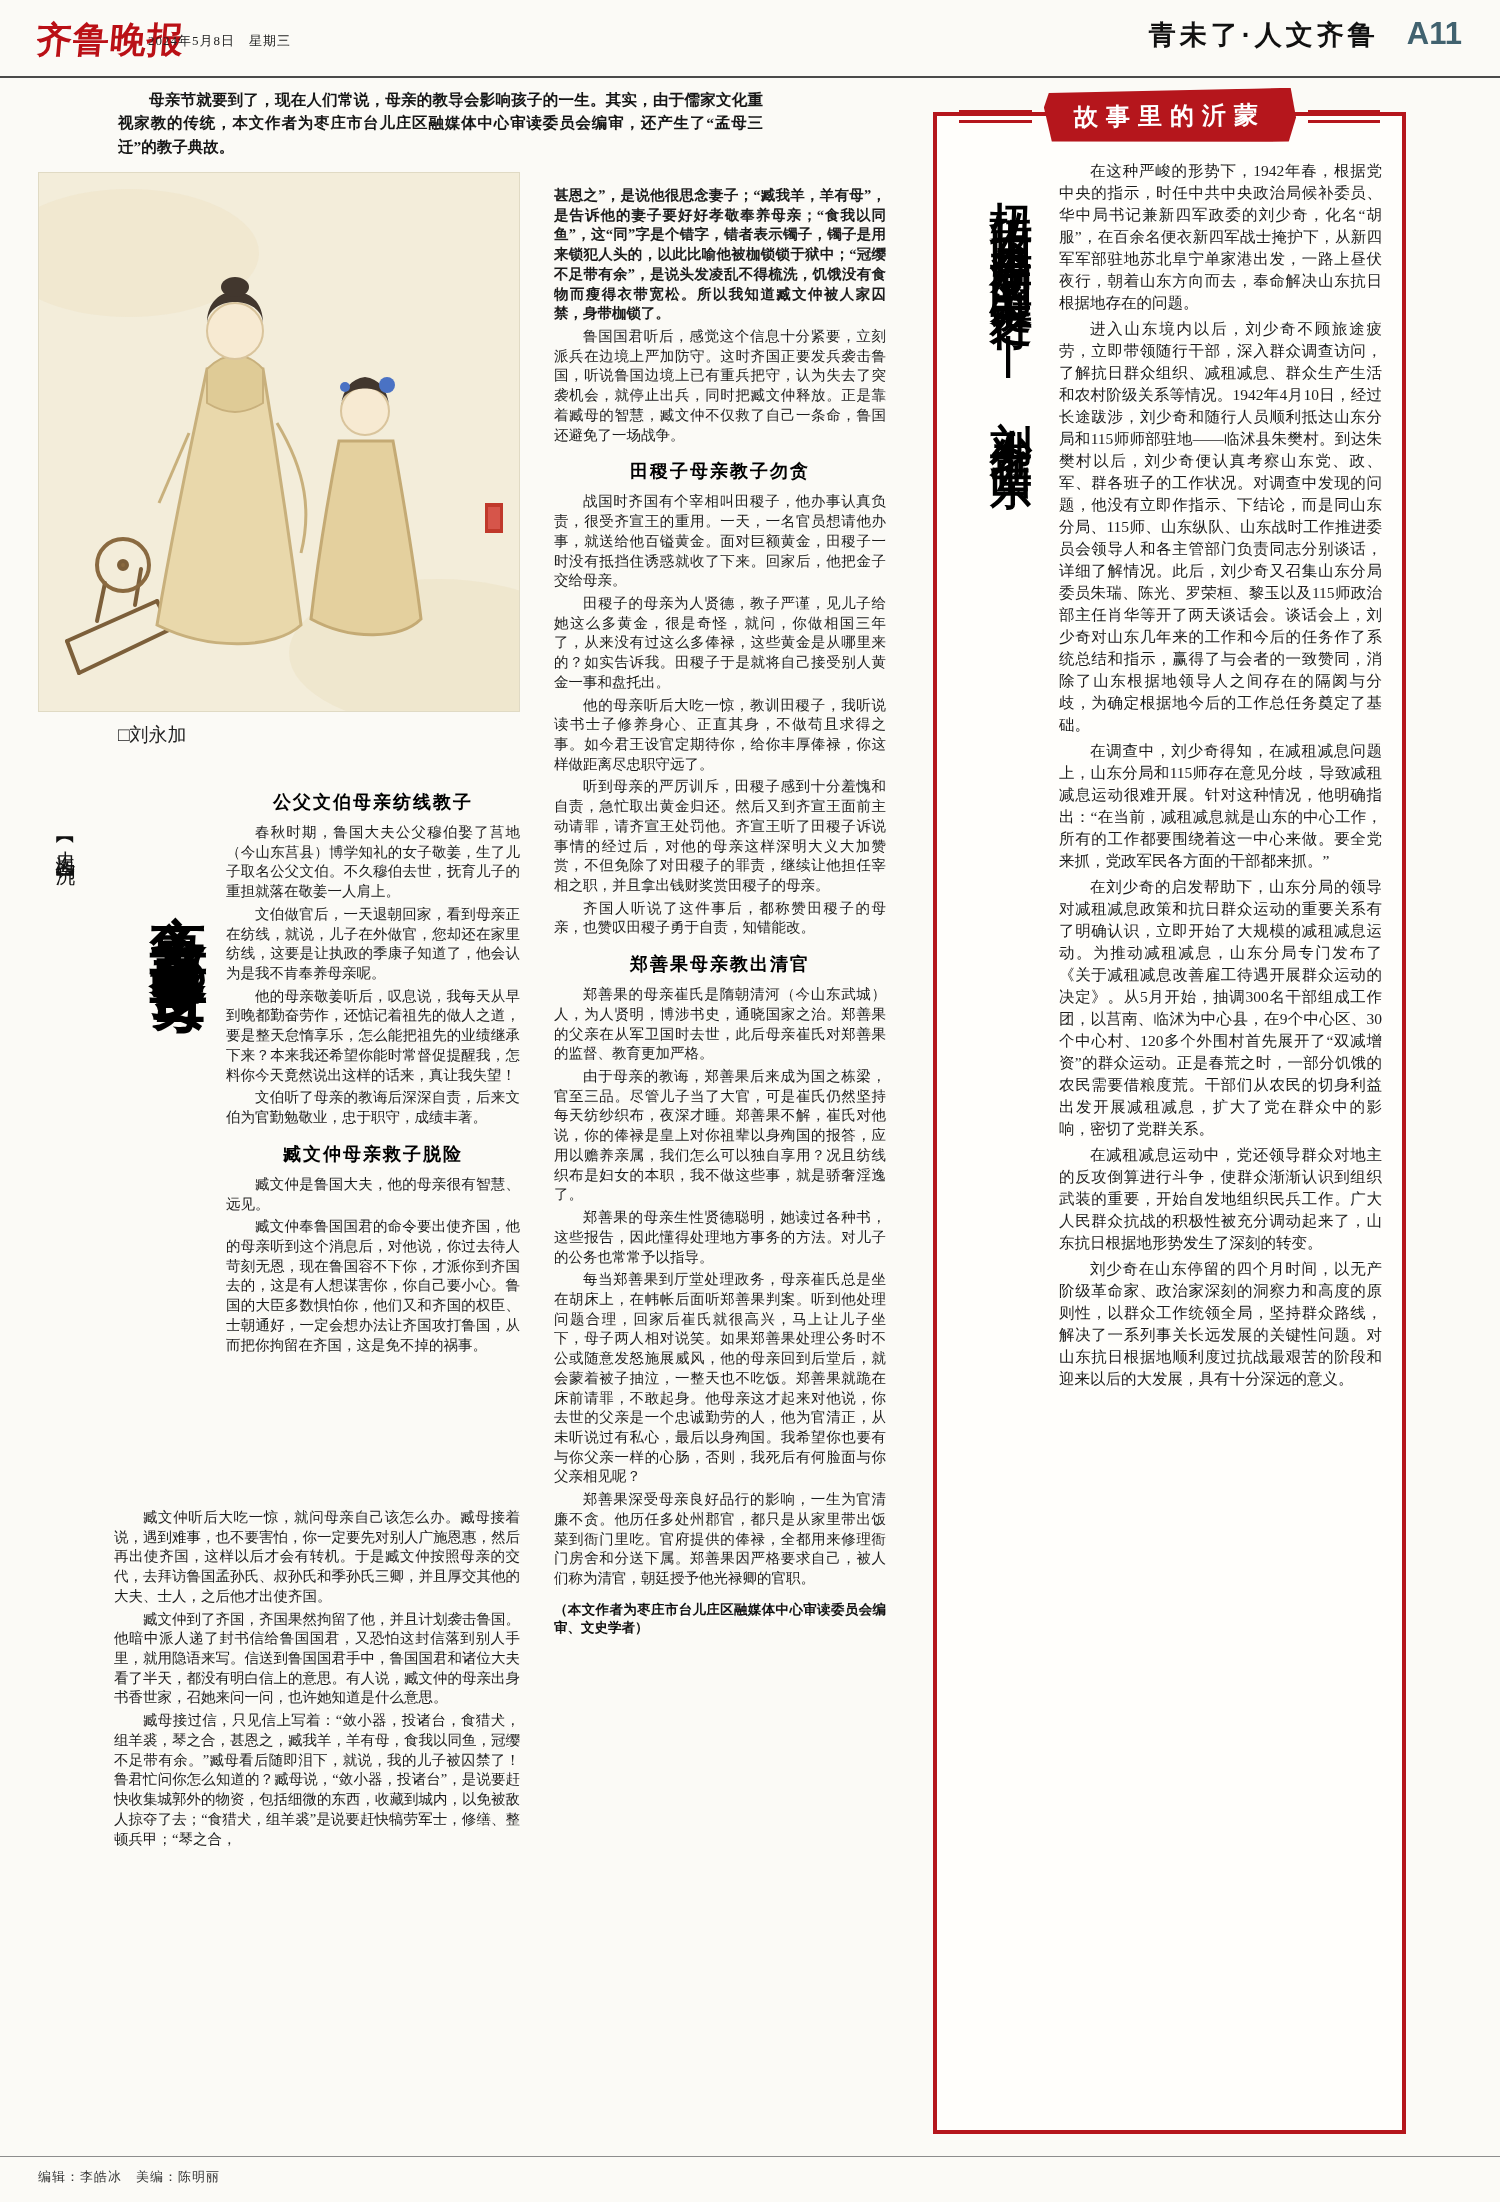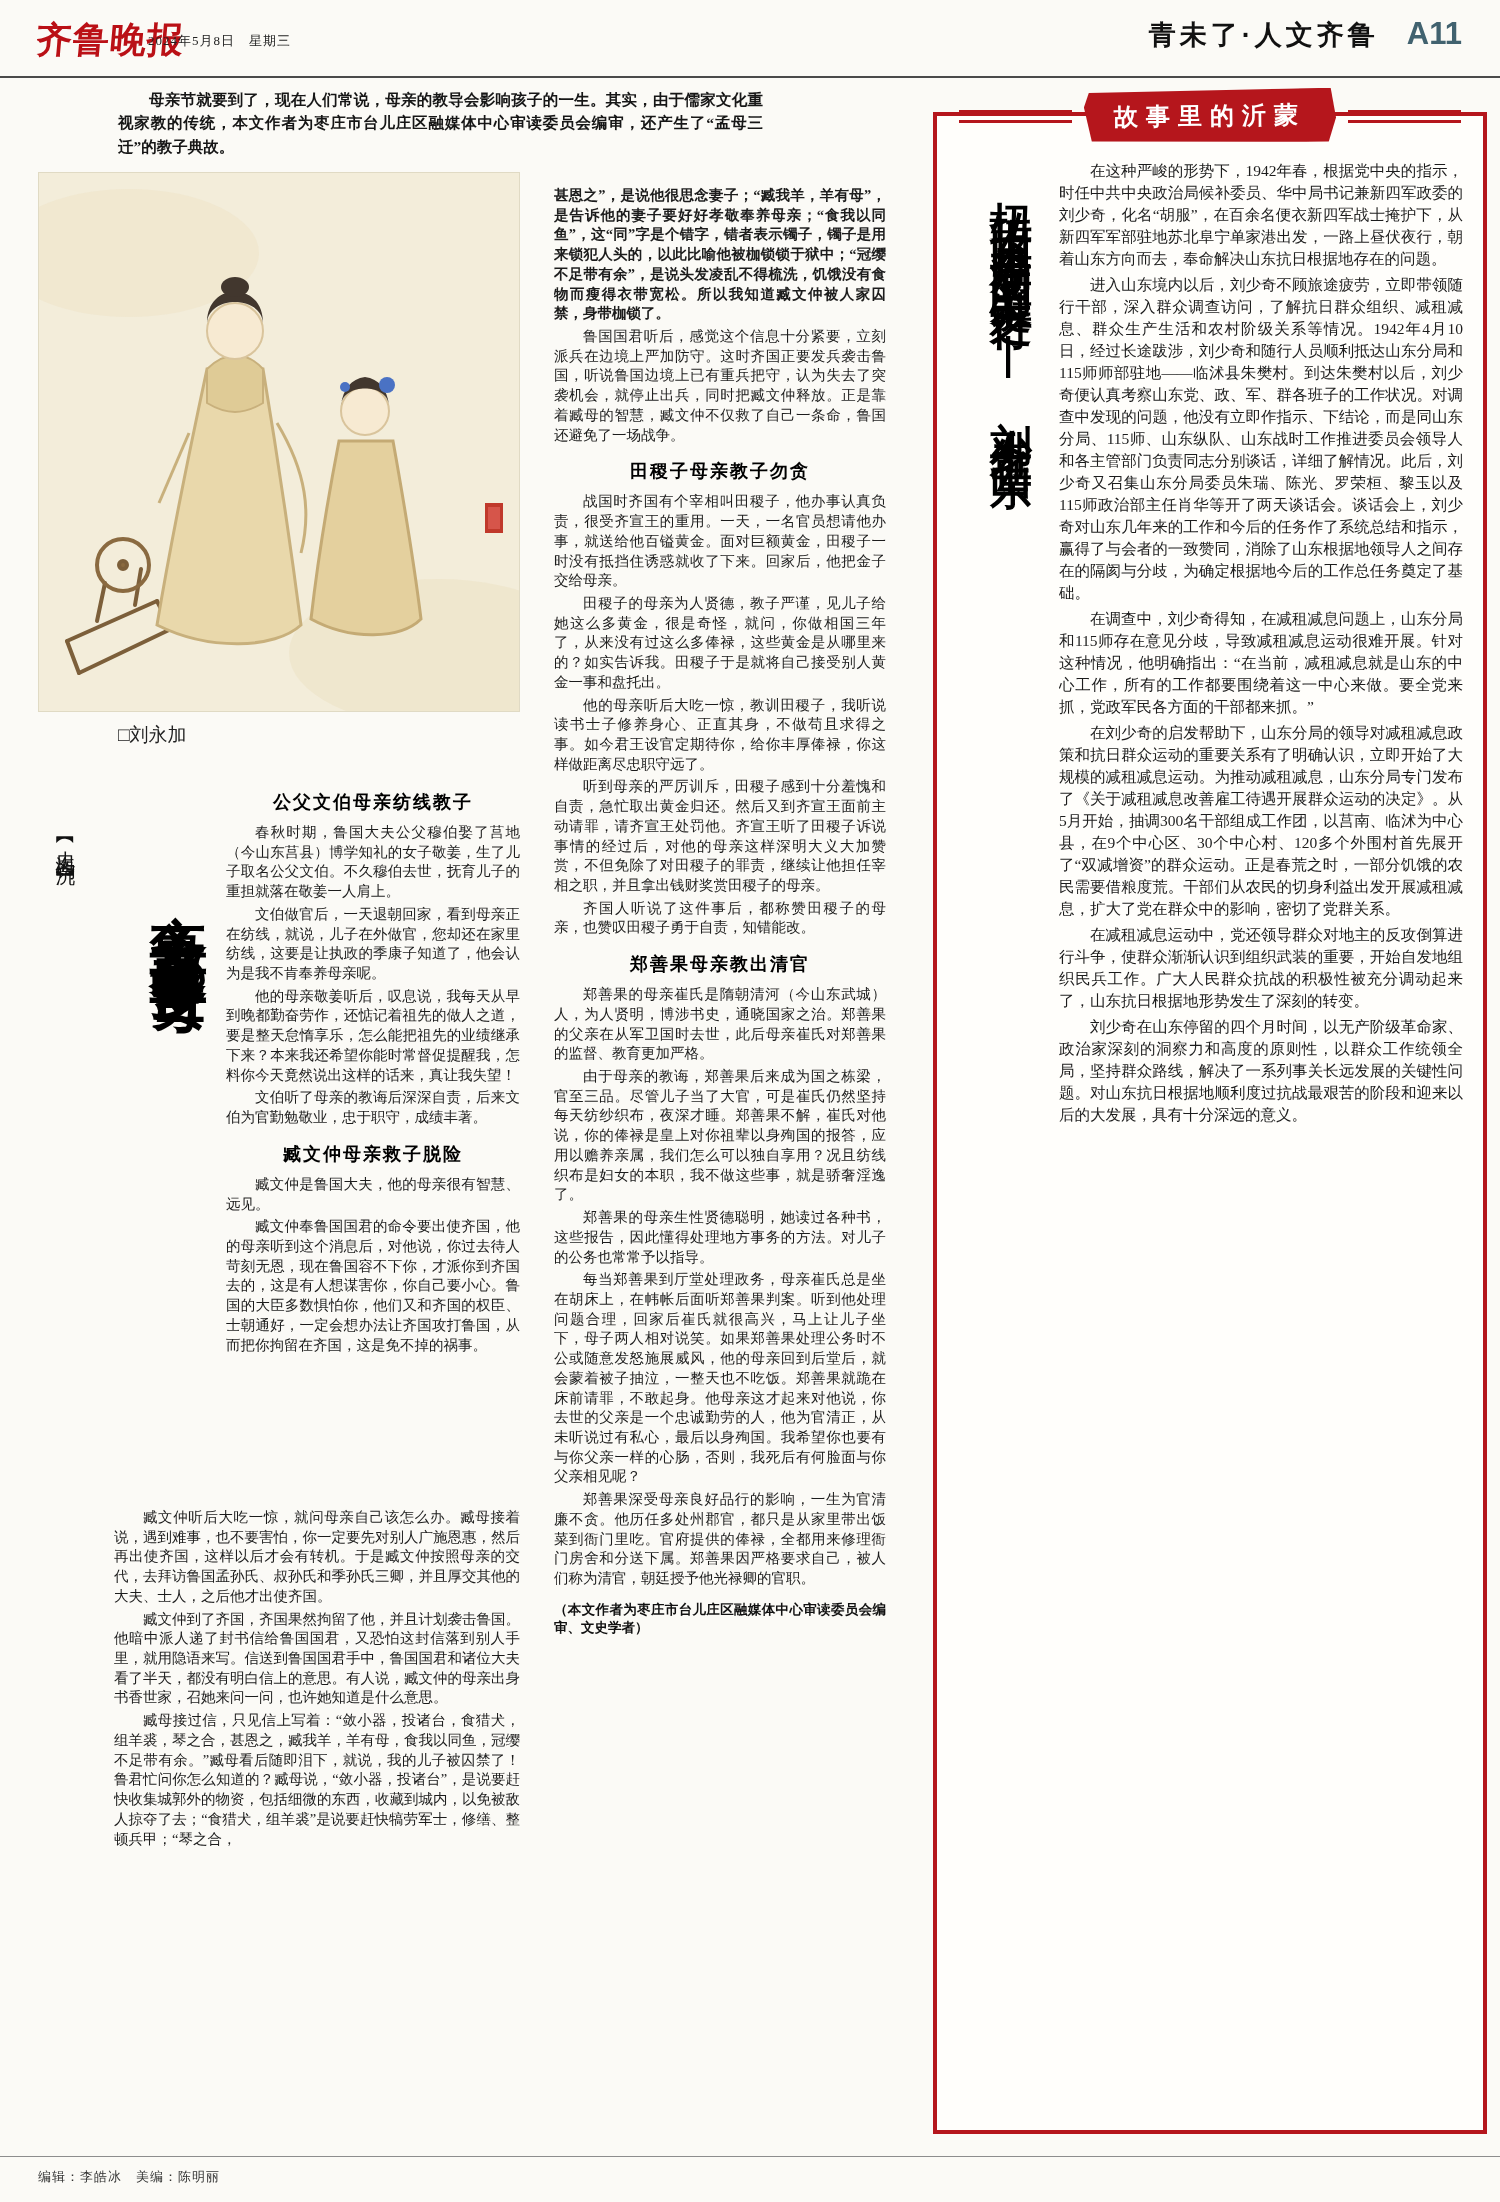--- a/index.html
+++ b/index.html
@@ -78,21 +78,21 @@
   .col1a .sec-head:first-child { margin-top: 2px; }
   .col1b { left: 114px; top: 1508px; width: 406px; height: 616px; }
   .col2  { left: 554px; top: 186px; width: 332px; height: 1940px; }
   .credit {
     font-weight: 700; font-size: 13.5px; margin-top: 12px;
     text-align: justify; color: #111;
   }
 
   
   .sidebar {
-    left: 933px; top: 112px; width: 554px; height: 2022px;
+    left: 933px; top: 112px; width: 473px; height: 2022px;
     border: 4px solid #b5161c; background: #fffefb;
   }
   .ribbon-row {
     position: absolute; top: -28px; left: 22px; right: 22px; height: 56px;
     display: flex; align-items: center; gap: 12px;
   }
   .ribbon-stroke {
     flex: 1; height: 13px;
     border-top: 3px solid #b5161c; border-bottom: 3px solid #b5161c;
   }

